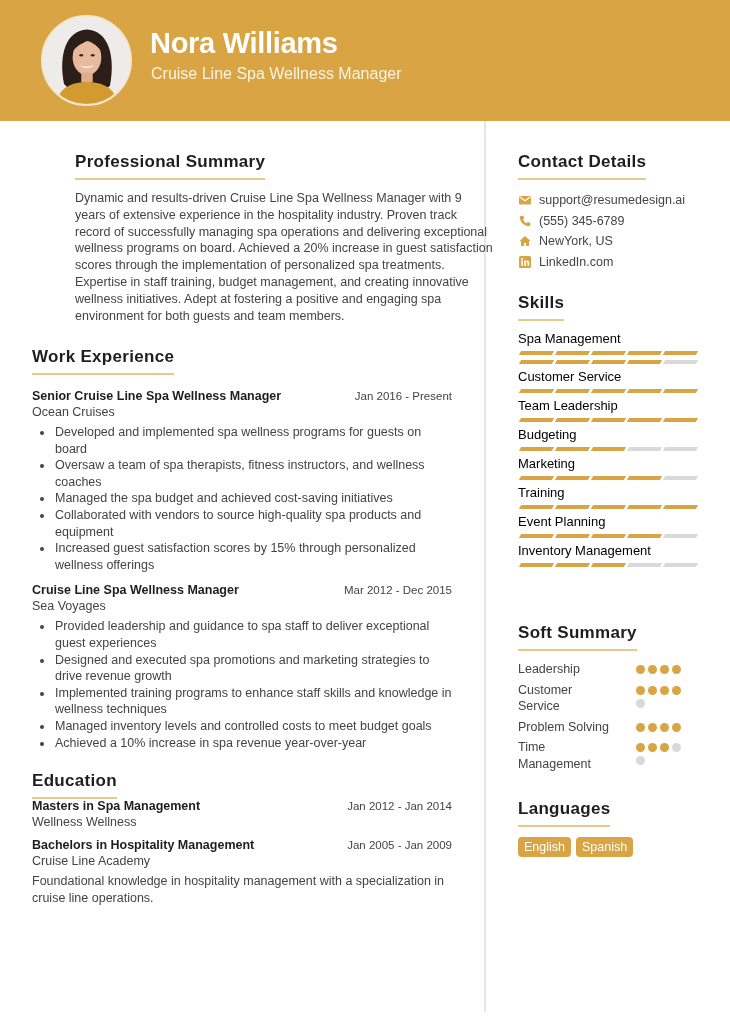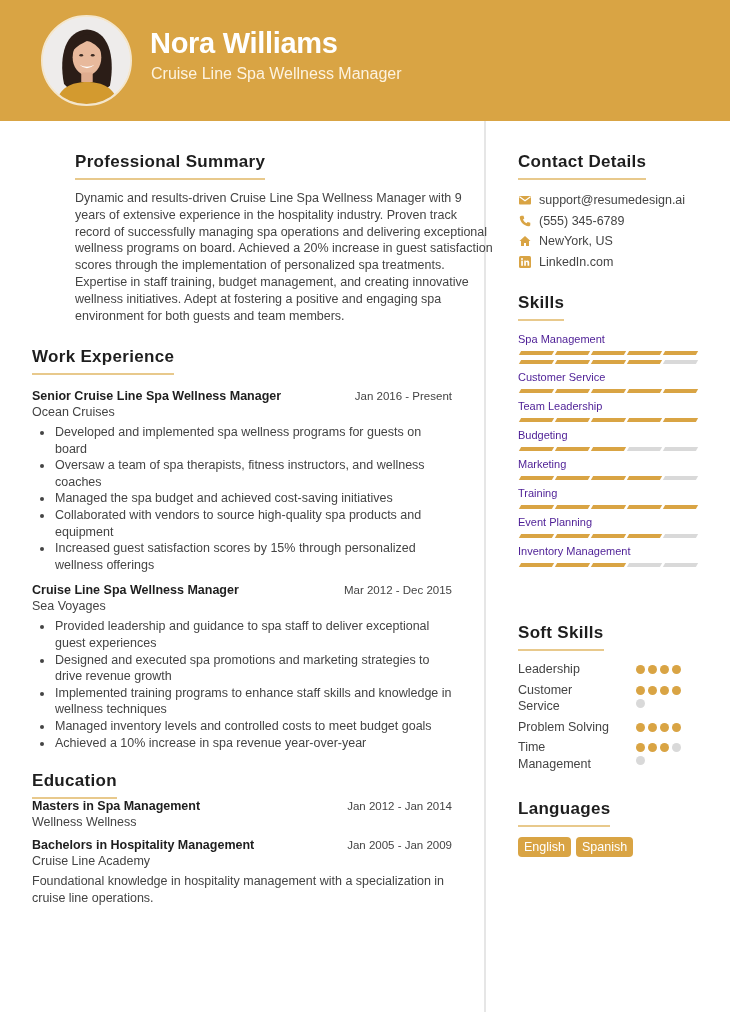--- a/index.html
+++ b/index.html
@@ -28,21 +28,21 @@
   .job-org { font-size: 12.5px; color: #444; margin-top: 2px; }
   ul.bullets { list-style: none; margin-top: 5px; }
   ul.bullets li { position: relative; padding-left: 23px; font-size: 12.5px; line-height: 16.6px; color: #444; }
   ul.bullets li::before { content: ""; position: absolute; left: 8px; top: 7px; width: 4px; height: 4px; border-radius: 50%; background: #444; }
 
   .contact-row { display: flex; align-items: center; font-size: 12.5px; color: #444; height: 20.6px; }
   .contact-row .ic { width: 13px; height: 13px; margin-right: 8px; display: inline-flex; align-items: center; justify-content: center; }
   .contact-row svg { width: 12px; height: 12px; }
 
   .skill { margin-bottom: 5px; }
-  .skill-name { font-size: 11px; color: #4c1d95; line-height: 16px; }
+  .skill-name { font-size: 13px; color: #000000; line-height: 16px; }
   .bar { display: flex; gap: 3px; margin-top: 4px; padding-left: 2px; }
   .seg { width: 33px; height: 4px; background: #d9a444; transform: skewX(-30deg); }
   .seg.off { background: #d9d9d9; }
 
   .soft-row { display: flex; align-items: flex-start; font-size: 12.5px; color: #444; }
   .soft-name { width: 118px; line-height: 16.5px; }
   .dots { display: flex; flex-wrap: wrap; width: 52px; gap: 4px 3px; padding-top: 4px; }
   .dot { width: 9px; height: 9px; border-radius: 50%; background: #d9a444; }
   .dot.off { background: #d9d9d9; }
 
@@ -268,21 +268,21 @@
             <span class="seg"></span>
             <span class="seg"></span>
             <span class="seg off"></span>
             <span class="seg off"></span>
           </div>
         </div>
       </div>
   </section>
 
   <section style="position:absolute; top:502px; left:0; width:190px;">
-    <div class="sec-title">Soft Skills</div>
+    <div class="sec-title">Soft Summary</div>
     <div id="soft-list" style="margin-top:10px;">
         <div class="soft-row" style="margin-bottom: 4px;">
           <div class="soft-name">Leadership</div>
           <div class="dots">
             <span class="dot"></span>
             <span class="dot"></span>
             <span class="dot"></span>
             <span class="dot"></span>
           </div>
         </div>

